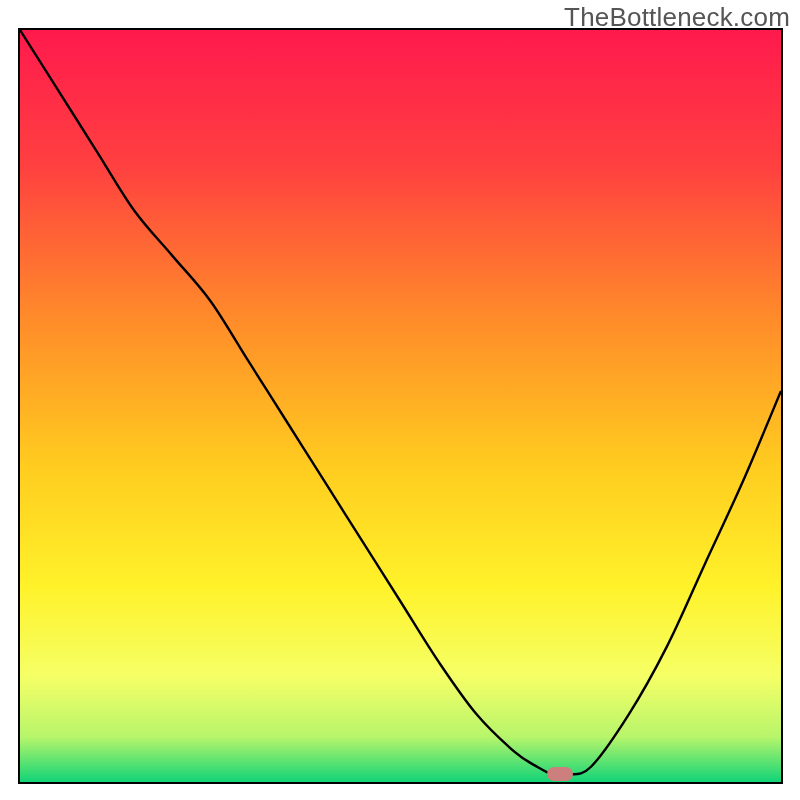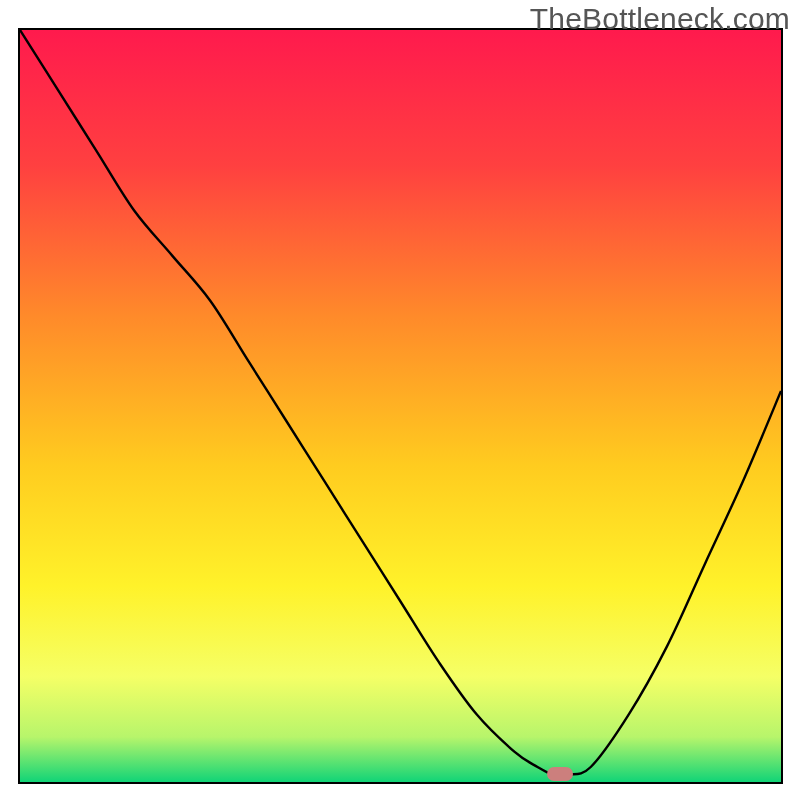--- a/index.html
+++ b/index.html
@@ -14,21 +14,21 @@
   .wrap {
     position: relative;
     width: 800px;
     height: 800px;
   }
   .watermark {
     position: absolute;
     top: 2px;
     right: 10px;
     color: #555;
-    font-size: 30px;
+    font-size: 26px;
     font-weight: 500;
     letter-spacing: 0.2px;
     z-index: 10;
   }
   .plot-box {
     position: absolute;
     left: 18px;
     top: 28px;
     width: 765px;
     height: 756px;

